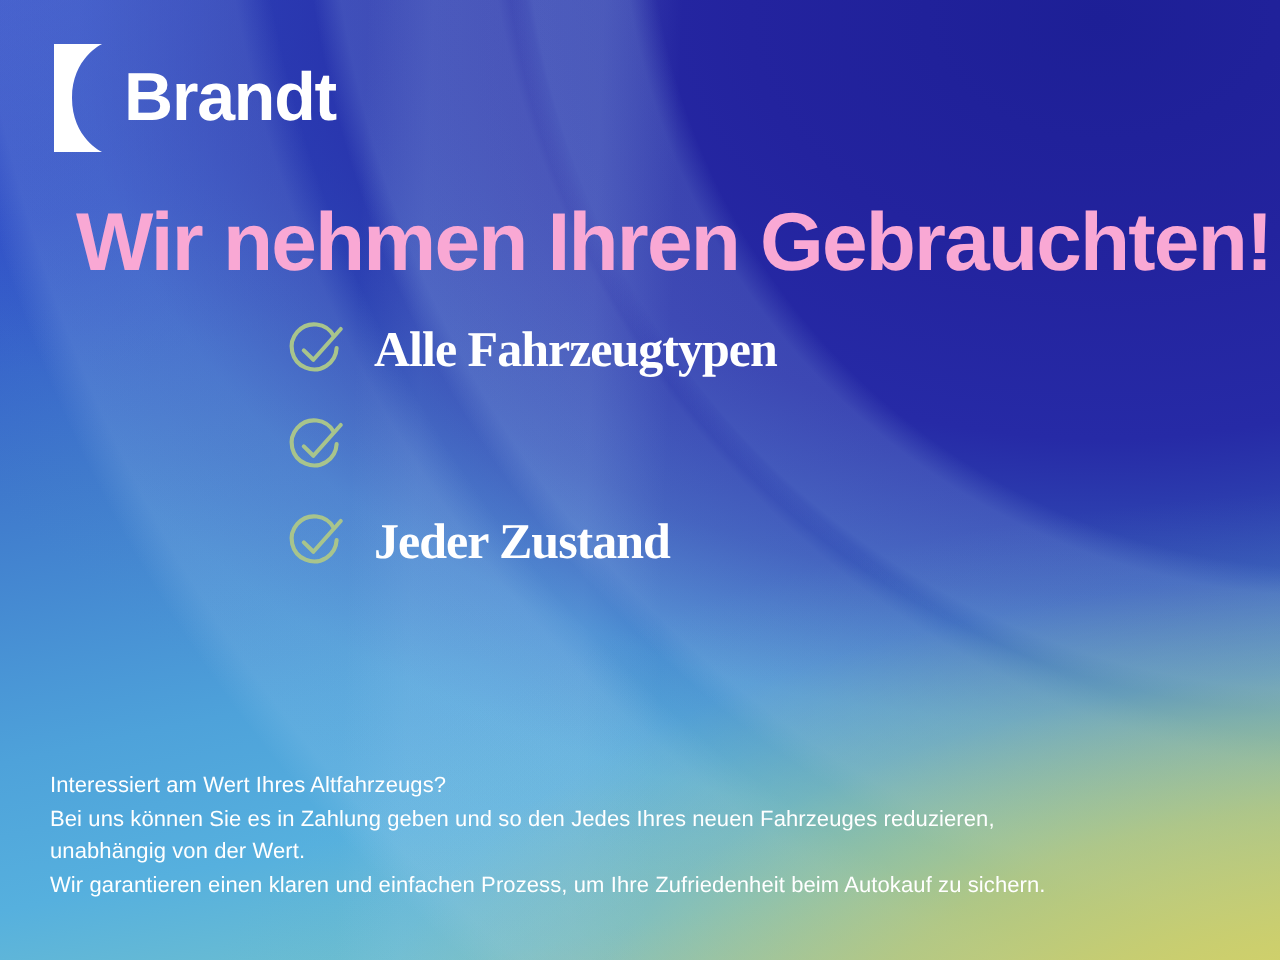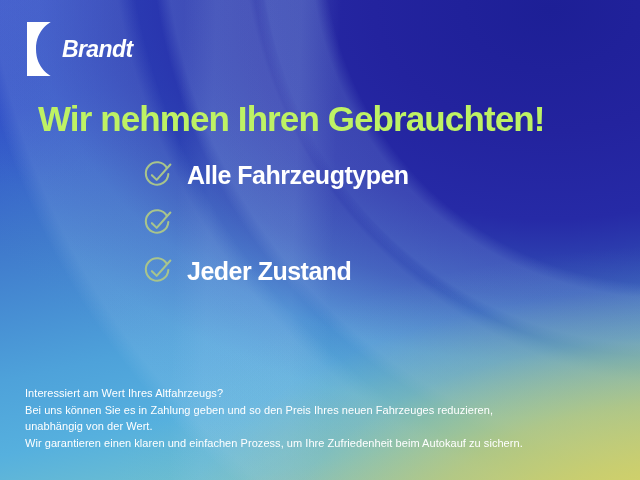--- a/index.html
+++ b/index.html
@@ -124,49 +124,49 @@
     align-items: center;
     gap: 7px;
   }
   .logo-mark {
     width: 28px;
     height: 54px;
     display: block;
   }
   .logo-word {
     color: #ffffff;
-    font-size: 23px;
+    font-size: 34px;
     font-weight: 700;
-    font-style: italic;
     letter-spacing: -0.6px;
     line-height: 1;
     white-space: nowrap;
   }
 
   
   .headline {
     position: absolute;
     left: 38px;
     top: 99px;
-    color: #bef264;
-    font-size: 35px;
+    color: #f9a8d4;
+    font-size: 41px;
     font-weight: 700;
     letter-spacing: -0.9px;
     white-space: nowrap;
     line-height: 1.12;
   }
 
   
   .benefits {
     position: absolute;
     left: 143px;
     top: 159px;
     display: flex;
     flex-direction: column;
     gap: 16px;
+    font-family: Liberation Serif, serif;
   }
   .benefit {
     display: flex;
     align-items: center;
     gap: 14px;
     height: 32px;
   }
   .benefit-icon {
     width: 30px;
     height: 30px;
@@ -247,19 +247,19 @@
           <path d="M9.5 16.2 L14.6 21.2 L29.2 4.8" fill="none" stroke="#a8c48c" stroke-width="2.2" stroke-linecap="round" stroke-linejoin="round"></path>
         </svg>
         <div class="benefit-label">Jeder Zustand</div>
       </div>
 
 
     </div>
 
     <div class="footer">
       <div class="footer-line">Interessiert am Wert Ihres Altfahrzeugs?</div>
-      <div class="footer-line">Bei uns können Sie es in Zahlung geben und so den Preis Ihres neuen Fahrzeuges reduzieren,</div>
+      <div class="footer-line">Bei uns können Sie es in Zahlung geben und so den Jedes Ihres neuen Fahrzeuges reduzieren,</div>
       <div class="footer-line">unabhängig von der Wert.</div>
       <div class="footer-line">Wir garantieren einen klaren und einfachen Prozess, um Ihre Zufriedenheit beim Autokauf zu sichern.</div>
     </div>
 
   </div>
 </div>
 
 </body></html>

